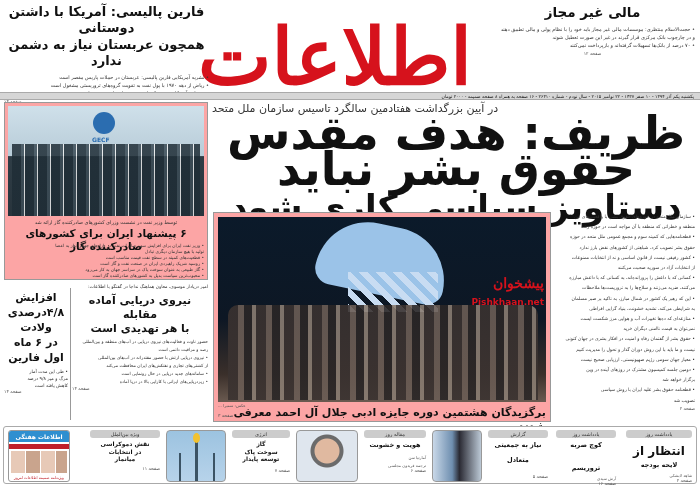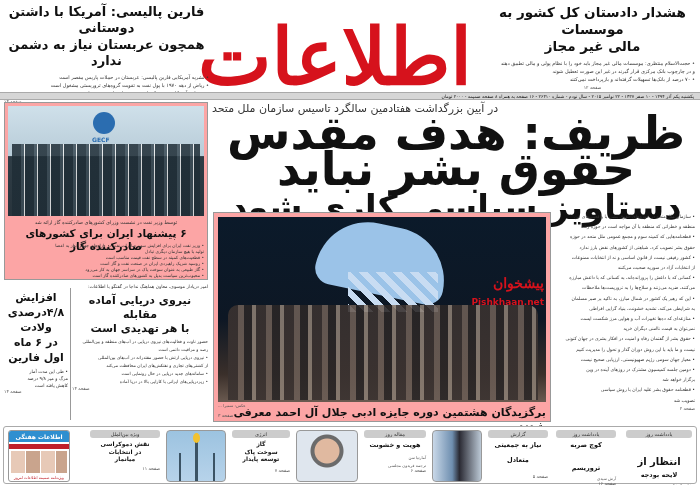--- a/index.html
+++ b/index.html
@@ -16,21 +16,20 @@
 .photo{overflow:hidden}
 </style>
 </head>
 <body>
 
 <div class="abs" style="left:228px;top:2px;width:244px;height:90px;text-align:center">
   <div class="mast" style="margin-top:16px">اطلاعات</div>
 </div>
 
 <div class="abs" style="left:490px;top:4px;width:205px;height:86px">
-  <div class="hl" style="font-size:13.5px">هشدار دادستان کل کشور به موسسات</div>
   <div class="hl" style="font-size:13.5px">مالی غیر مجاز</div>
   <div class="bul" style="margin-top:4px">
     <div>• حجت‌الاسلام منتظری: موسسات مالی غیر مجاز باید خود را با نظام پولی و مالی تطبیق دهند</div>
     <div>و در چارچوب بانک مرکزی قرار گیرند در غیر این صورت تعطیل شوند</div>
     <div>• ۷۰ درصد از بانک‌ها تسهیلات گرفته‌اند و بازپرداخت نمی‌کنند</div>
   </div>
   <div class="pg" style="text-align:center;margin-top:2px">صفحه ۱۲</div>
 </div>
 
 <div class="abs" style="left:4px;top:4px;width:205px;height:86px">
@@ -141,21 +140,21 @@
   </div>
   <div class="pg" style="text-align:left">صفحه ۱۴</div>
 </div>
 
 <div class="abs" style="left:70px;top:288px;width:1px;height:132px;background:#999"></div>
 
 <div class="abs" style="left:3px;top:426px;width:694px;height:58px;border:1px solid #aaa;border-radius:3px;background:#fff">
 
   <div class="abs" style="right:4px;top:3px;width:66px;height:52px">
     <div class="kicker">یادداشت روز</div>
-    <div class="hl" style="font-size:10px;margin-top:18px">انتظار از</div>
+    <div class="hl" style="font-size:12px;margin-top:6px">انتظار از</div>
     <div class="hl" style="font-size:6.5px;margin-top:2px">لایحه بودجه</div>
     <div style="font-size:4px;color:#555;margin-top:4px">شاهد لابشکی</div>
     <div class="pg">صفحه ۲</div>
   </div>
 
   <div class="abs" style="right:80px;top:3px;width:60px;height:52px">
     <div class="kicker">یادداشت روز</div>
     <div class="hl" style="font-size:6.5px;margin-top:3px">کوچ ضربه</div>
     <div class="hl" style="font-size:6.5px;margin-top:15px">تروریسم</div>
     <div style="font-size:4px;color:#555;margin-top:4px">آرش سیدی</div>

